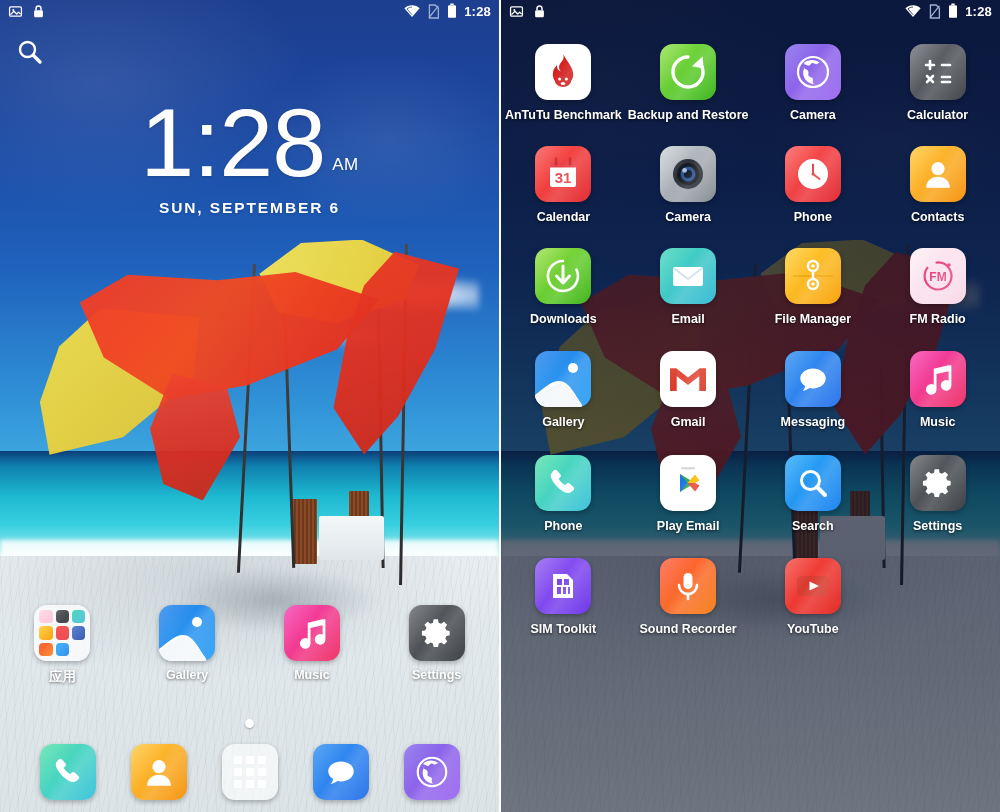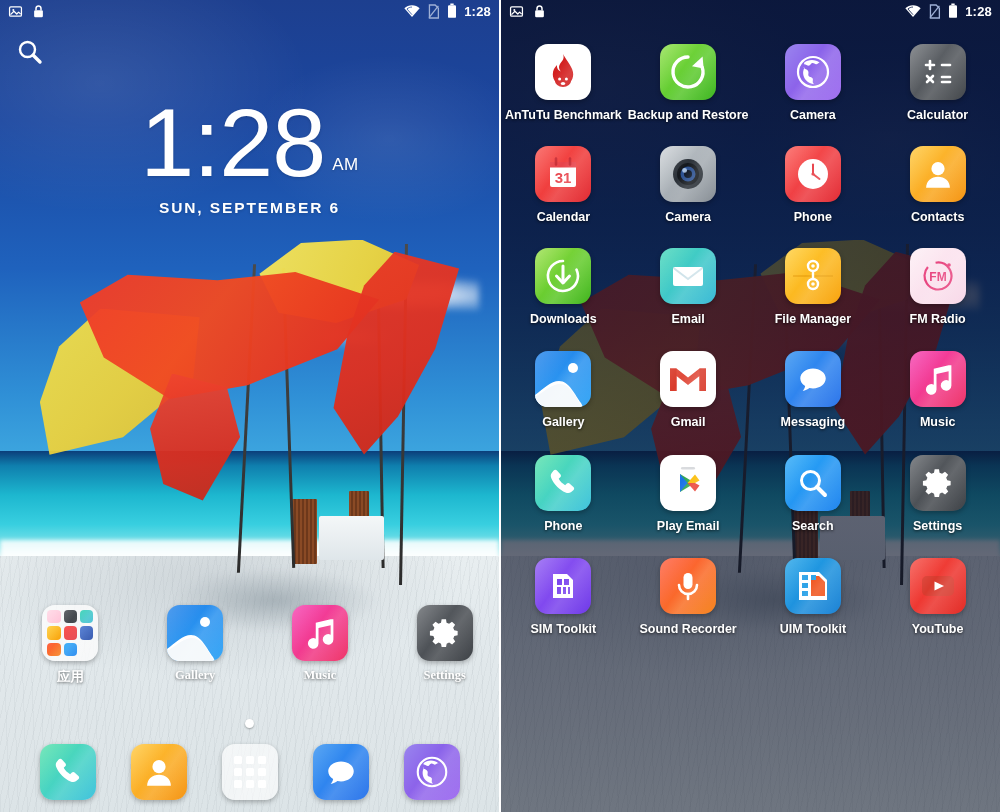--- a/index.html
+++ b/index.html
@@ -138,22 +138,22 @@
   .clock-time{
     font-size:97px; line-height:.96; font-weight:300; letter-spacing:-1px;
   }
   .clock-ampm{ font-size:17px; font-weight:500; margin:0 0 14px 7px; letter-spacing:.5px; }
   .clock-date{
     margin-top:10px; font-size:15.5px; font-weight:700; letter-spacing:1.9px;
   }
 
   
   .home-row{
-    position:absolute; left:8px; top:605px; width:100%;
-    display:flex; z-index:20;font-family:Liberation Serif, serif;
+    position:absolute; left:0; top:605px; width:100%;
+    display:flex; z-index:20;
   }
   .home-cell{ width:25%; display:flex; flex-direction:column; align-items:center; }
   .home-label{
     margin-top:7px; color:#fff; font-size:12.5px; font-weight:600;
     text-shadow:0 1px 3px rgba(0,0,0,.55);
   }
   .home-label.cn{ font-size:13.5px; }
 
   .pagedots{
     position:absolute; left:0; top:714px; width:100%; text-align:center; z-index:20;
@@ -727,33 +727,20 @@
           <div class="tile g-rec">
             <svg width="36" height="36" viewBox="0 0 36 36">
                 <rect x="13.5" y="5" width="9" height="16" rx="4.5" fill="#fff"></rect>
                 <path d="M9 17a9 9 0 0018 0" fill="none" stroke="#fff" stroke-width="2.6" stroke-linecap="round"></path>
                 <line x1="18" y1="26" x2="18" y2="31" stroke="#fff" stroke-width="2.6" stroke-linecap="round"></line>
               </svg>
           </div>
           <div class="app-label">Sound Recorder</div>
         </div>
         <div class="app-cell">
-          <div class="tile g-uim">
-            <svg width="44" height="44" viewBox="0 0 44 44">
-                <path d="M8 8h20l8 8v20H8z" fill="#fff"></path>
-                <path d="M20 12h8l6 6v14H20z" fill="#f0551e"></path>
-                <rect x="11" y="11" width="6" height="5" fill="#2ea3e8"></rect>
-                <rect x="11" y="19" width="6" height="5" fill="#2ea3e8"></rect>
-                <rect x="11" y="27" width="6" height="5" fill="#2ea3e8"></rect>
-                <rect x="20" y="11" width="5" height="5" fill="#2ea3e8"></rect>
-              </svg>
-          </div>
-          <div class="app-label">UIM Toolkit</div>
-        </div>
-        <div class="app-cell">
           <div class="tile g-yt">
             <svg width="42" height="42" viewBox="0 0 42 42">
                 <rect x="5" y="11" width="32" height="20" rx="5" fill="#d93a2e"></rect>
                 <path d="M17.5 16.5 L27 21 L17.5 25.5 Z" fill="#fff"></path>
               </svg>
           </div>
           <div class="app-label">YouTube</div>
         </div>
       </div>
 

